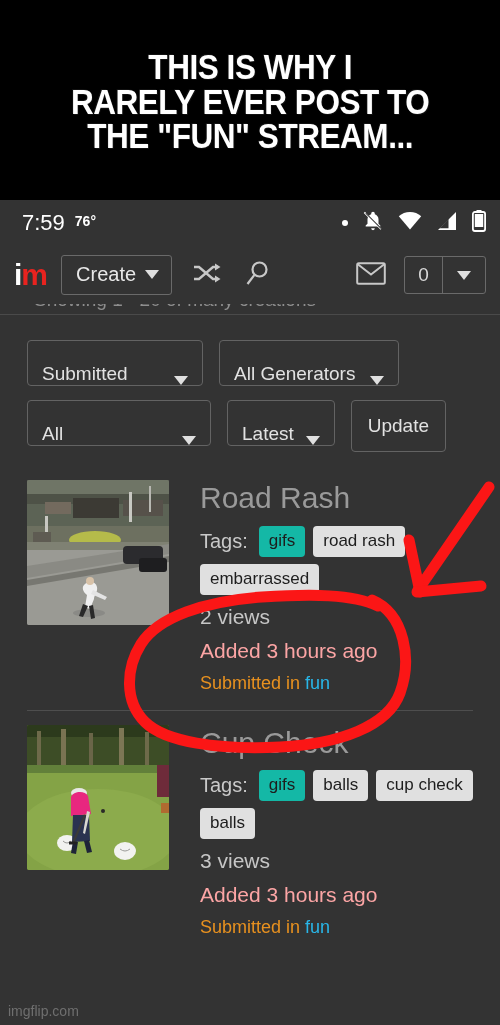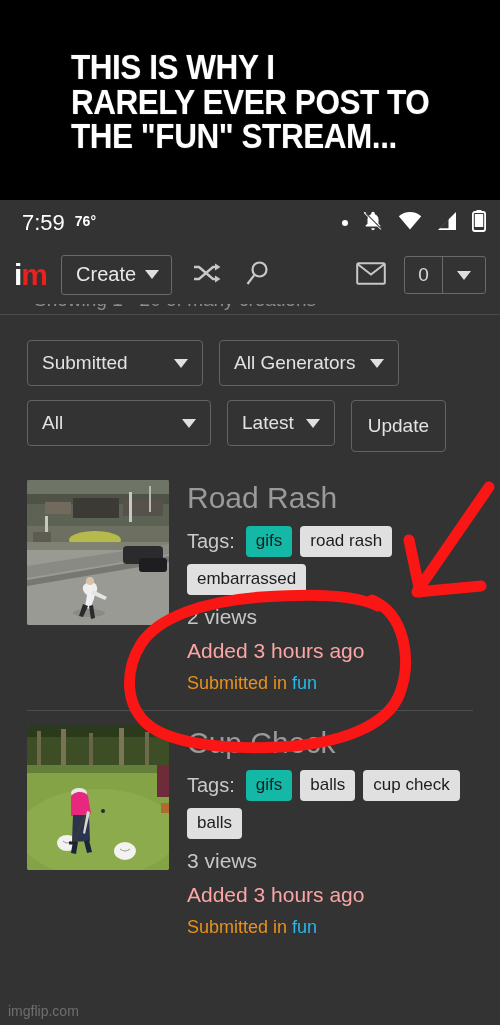--- a/index.html
+++ b/index.html
@@ -8,21 +8,21 @@
     background:#323232;
     font-family:"Liberation Sans", sans-serif;
     overflow:hidden;
     position:relative;
   }
 
   
   .meme-caption{
     width:500px; height:200px; background:#000;
     display:flex; align-items:center; justify-content:center;
-    padding:4px 8px 0;
+    text-align:center; padding:4px 8px 0;
   }
   .meme-caption-text{
     color:#fff;
     font-family:"Liberation Sans", sans-serif;
     font-weight:bold;
     font-size:35px;
     line-height:0.99;
     letter-spacing:-0.5px;
     transform:scaleX(0.9);
     text-shadow:1px 1px 0 #111, -1px -1px 0 #111;
@@ -90,38 +90,38 @@
   .showing-rule{
     position:absolute; left:0; right:0; top:10px; height:1px; background:#4a4a4a;
   }
 
   
   .filters{ padding:14px 27px 0 27px; }
   .filter-row{ display:flex; gap:16px; margin-bottom:14px; }
   .sel{
     border:1px solid #636363; border-radius:4px; background:transparent;
     color:#e2e2e2; font-size:19px; height:46px;
-    display:flex; align-items:center; padding:0 14px;
+    display:flex; align-items:flex-end; padding:0 14px;
   }
   .sel .lbl{ white-space:nowrap; }
   .sel.wide-1{ width:176px; }
   .sel.wide-2{ width:180px; }
   .sel.wide-3{ width:184px; }
   .sel.auto{ padding:0 14px; }
   .sel .caret{ margin-left:auto; }
   .sel.auto .caret{ margin-left:12px; }
   .btn-update{
     border:1px solid #636363; border-radius:4px; background:transparent;
     color:#e2e2e2; font-size:19px; height:52px;
     display:flex; align-items:center; justify-content:center; padding:0 16px;
   }
 
   
   .list{ padding:0 27px; }
-  .item{ display:flex; gap:18px; padding:14px 0 12px; }
+  .item{ display:flex; gap:31px; padding:14px 0 12px; }
   .thumb{
     width:142px; height:145px; flex:0 0 142px; border-radius:2px;
     overflow:hidden; position:relative; background:#222;
   }
   .thumb svg{ display:block; width:100%; height:100%; }
   .meta{ flex:1; min-width:0; padding-top:2px; }
   .title{ color:#9a9a9a; font-size:30px; line-height:1.05; margin-bottom:12px; }
   .tags{ display:flex; flex-wrap:wrap; align-items:center; gap:7px 8px; margin-bottom:10px; }
   .tags-label{ color:#c9c9c9; font-size:20px; margin-right:3px; }
   .pill{

